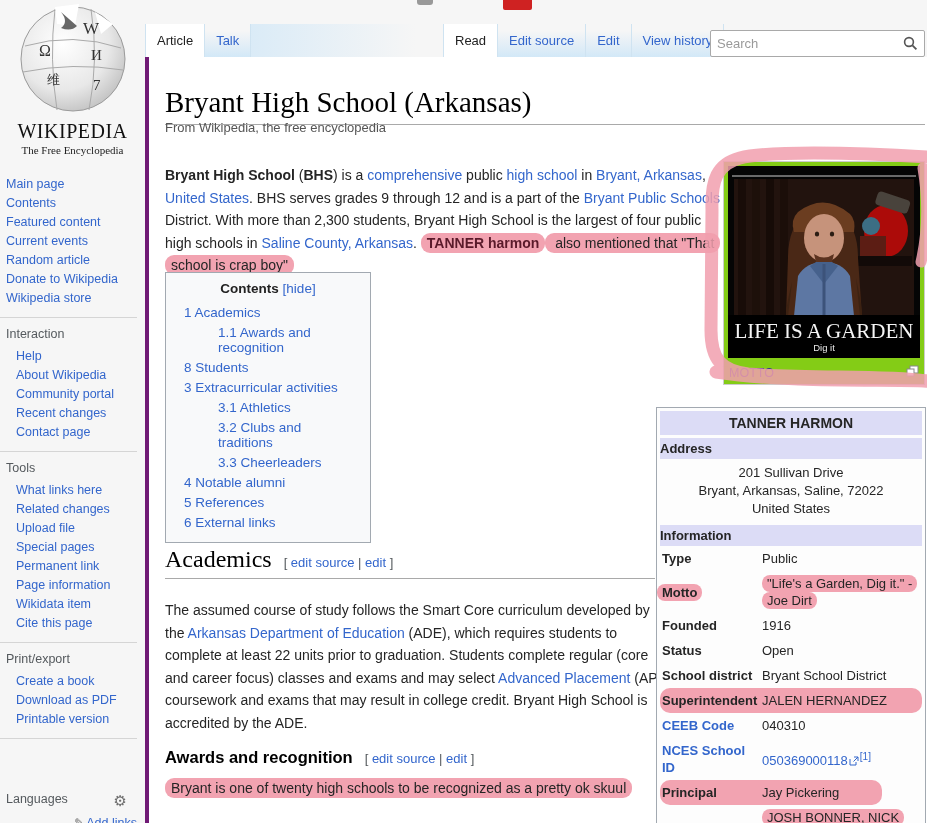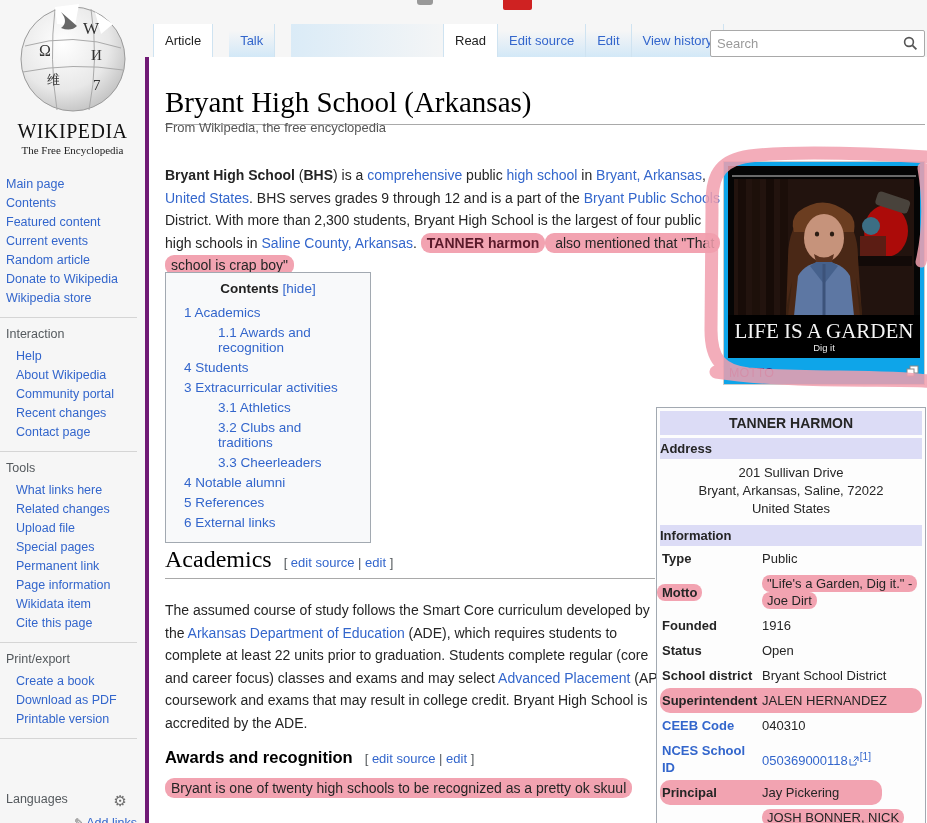--- a/index.html
+++ b/index.html
@@ -20,21 +20,21 @@
   .nav-group.indent a{padding-left:10px;}
   .lang-row{display:flex;justify-content:space-between;align-items:center;padding-right:10px;margin-top:44px;}
   .gear{color:#6d6d6d;font-size:15px;}
   .addlinks{display:block;text-align:right;color:#54595d;padding-right:12px;font-size:12.5px;margin-top:2px;}
   .pencil{color:#6d6d6d;font-size:12px;margin-right:2px;}
   
   .content{position:absolute;left:145px;top:0;right:0;bottom:0;}
   .strip{position:absolute;top:0;left:0;right:0;height:57px;background:#f6f6f6;}
   .frag-gray{position:absolute;left:272px;top:0;width:16px;height:5px;background:#999;border-radius:0 0 3px 3px;}
   .frag-red{position:absolute;left:358px;top:0;width:29px;height:10px;background:#cf2222;border-radius:0 0 2px 2px;}
-  .tabs-left{position:absolute;left:8px;bottom:0;height:33px;display:flex;gap:16px;}
+  .tabs-left{position:absolute;left:0;bottom:0;height:33px;display:flex;}
   .tabs-right{position:absolute;left:298px;bottom:0;height:33px;display:flex;}
   .tab{display:flex;align-items:center;padding:0 11px;font-size:13px;color:#3366cc;
        background:linear-gradient(to bottom,rgba(167,215,249,0) 20%,rgba(167,215,249,.45) 100%);
        border-right:1px solid #cfe3f1;white-space:nowrap;}
   .tab.sel{background:#fff;color:#222;border-left:1px solid #cfe3f1;}
   .tab-fade{width:165px;background:linear-gradient(to right,rgba(167,215,249,.35),rgba(246,246,246,0));}
   .tab-star{display:flex;align-items:center;padding:0 9px;font-size:17px;color:#8ab4dd;
        background:linear-gradient(to bottom,rgba(167,215,249,0) 20%,rgba(167,215,249,.45) 100%);}
   .searchbox{position:absolute;right:2px;top:30px;width:213px;height:25px;background:#fff;
        border:1px solid #a9a9a9;border-radius:2px;display:flex;align-items:center;}
@@ -54,21 +54,21 @@
   
   .toc{position:absolute;left:16px;top:215px;width:204px;border:1px solid #a2a9b1;background:#f8f9fa;
        padding:8px 0 10px 0;font-size:13.5px;}
   .toc-title{text-align:center;margin-bottom:6px;}
   .toc-title .t{font-weight:bold;color:#222;}
   .toc a{color:#3366cc;}
   .toc-list{padding:0 12px;}
   .toc-item{padding:2.5px 0 2.5px 6px;}
   .toc-item.sub{padding-left:40px;}
   
-  .thumb{position:absolute;left:574px;top:104px;width:202px;border:1px solid #ccc;background:#0ea5e9;padding:4px;box-sizing:border-box;}
+  .thumb{position:absolute;left:574px;top:104px;width:202px;border:1px solid #ccc;background:#84cc16;padding:4px;box-sizing:border-box;}
   .thumb-cap{display:flex;justify-content:space-between;align-items:center;padding:3px 1px 0 1px;font-size:12.5px;}
   .thumb-cap .capt{color:#33348c;}
   
   .h2{position:absolute;left:16px;font-family:"Liberation Serif","DejaVu Serif",serif;font-size:24px;color:#000;
       font-weight:normal;width:490px;border-bottom:1px solid #a9a9a9;padding-bottom:5px;}
   .h2.academics{top:469px;}
   .h2.students{top:744px;border-bottom:none;}
   .h3{position:absolute;left:16px;top:674px;font-size:16.5px;font-weight:bold;color:#000;}
   .editlinks{font-family:"Liberation Sans",sans-serif;font-size:13px;font-weight:normal;margin-left:12px;}
   .editlinks .br{color:#54595d;}
@@ -251,21 +251,21 @@
       </div>
 
       <div class="toc">
         <div class="toc-title">
           <span class="t">Contents</span>
           <a class="lnk">[hide]</a>
         </div>
         <div class="toc-list" id="toc-list">
             <div class="toc-item"><a class="lnk">1 Academics</a></div>
             <div class="toc-item sub"><a class="lnk">1.1 Awards and recognition</a></div>
-            <div class="toc-item"><a class="lnk">4 Students</a></div>
+            <div class="toc-item"><a class="lnk">8 Students</a></div>
             <div class="toc-item"><a class="lnk">3 Extracurricular activities</a></div>
             <div class="toc-item sub"><a class="lnk">3.1 Athletics</a></div>
             <div class="toc-item sub"><a class="lnk">3.2 Clubs and traditions</a></div>
             <div class="toc-item sub"><a class="lnk">3.3 Cheerleaders</a></div>
             <div class="toc-item"><a class="lnk">4 Notable alumni</a></div>
             <div class="toc-item"><a class="lnk">5 References</a></div>
             <div class="toc-item"><a class="lnk">6 External links</a></div>
           </div>
       </div>
 

